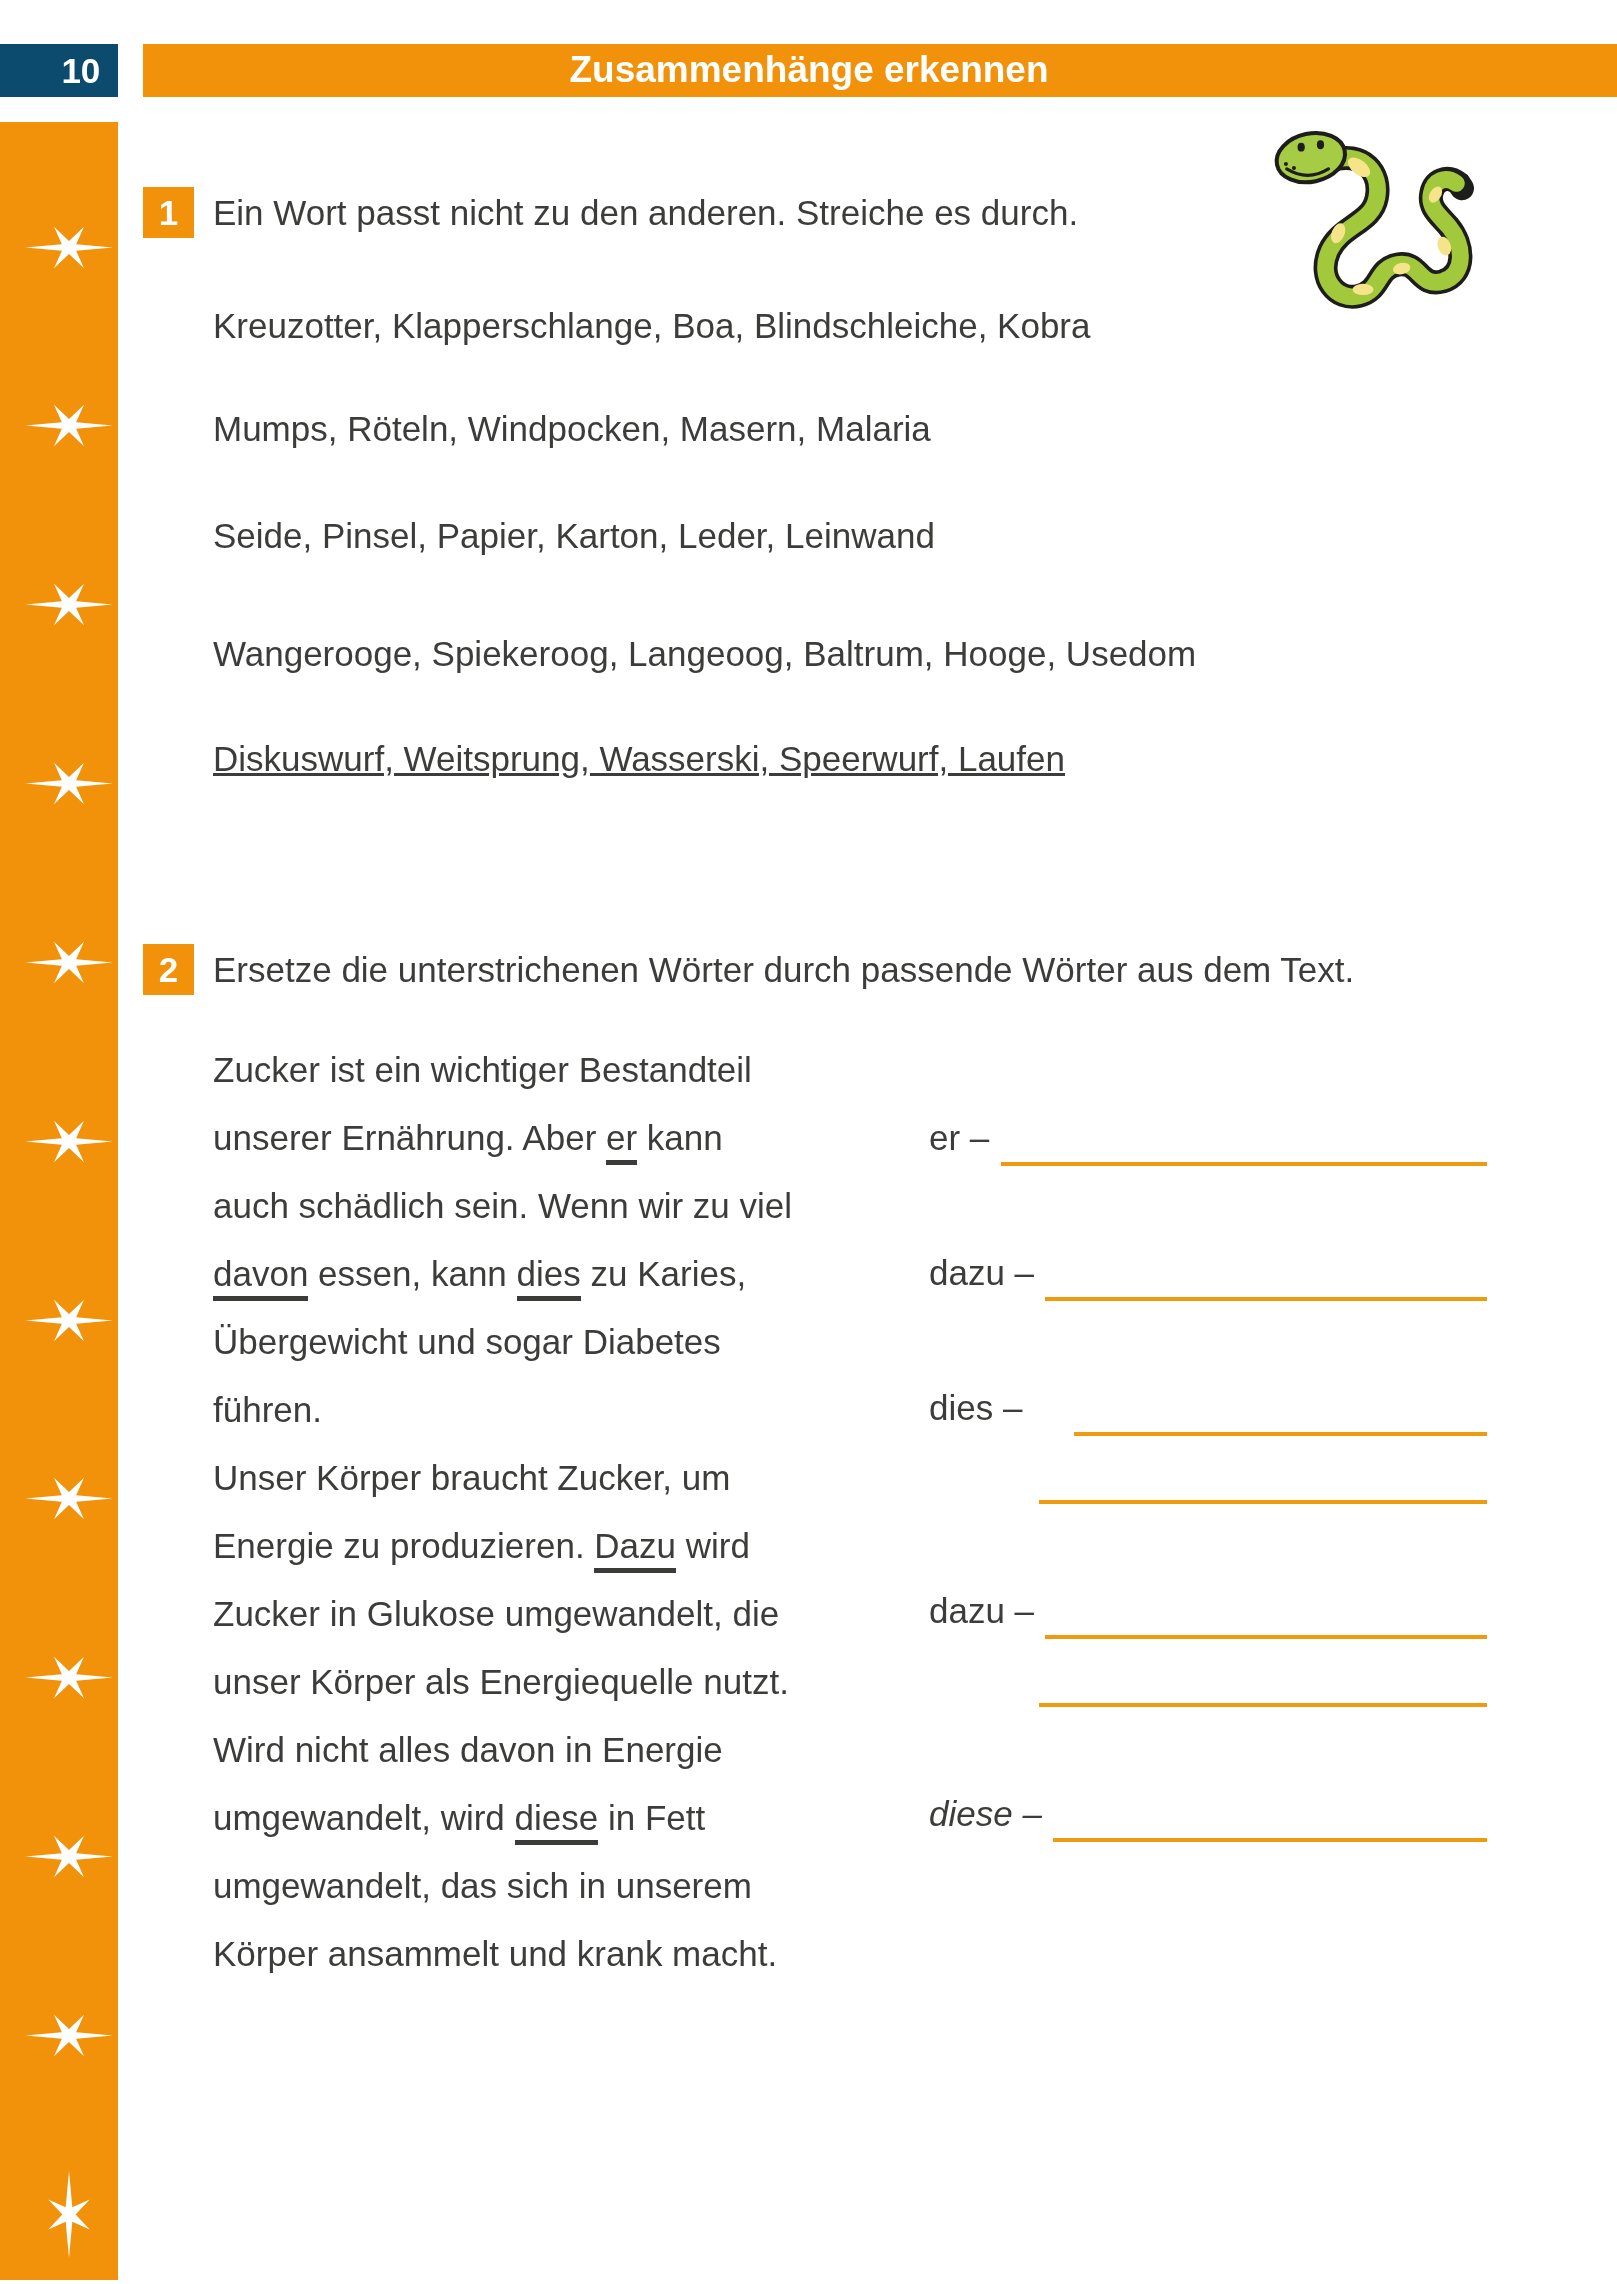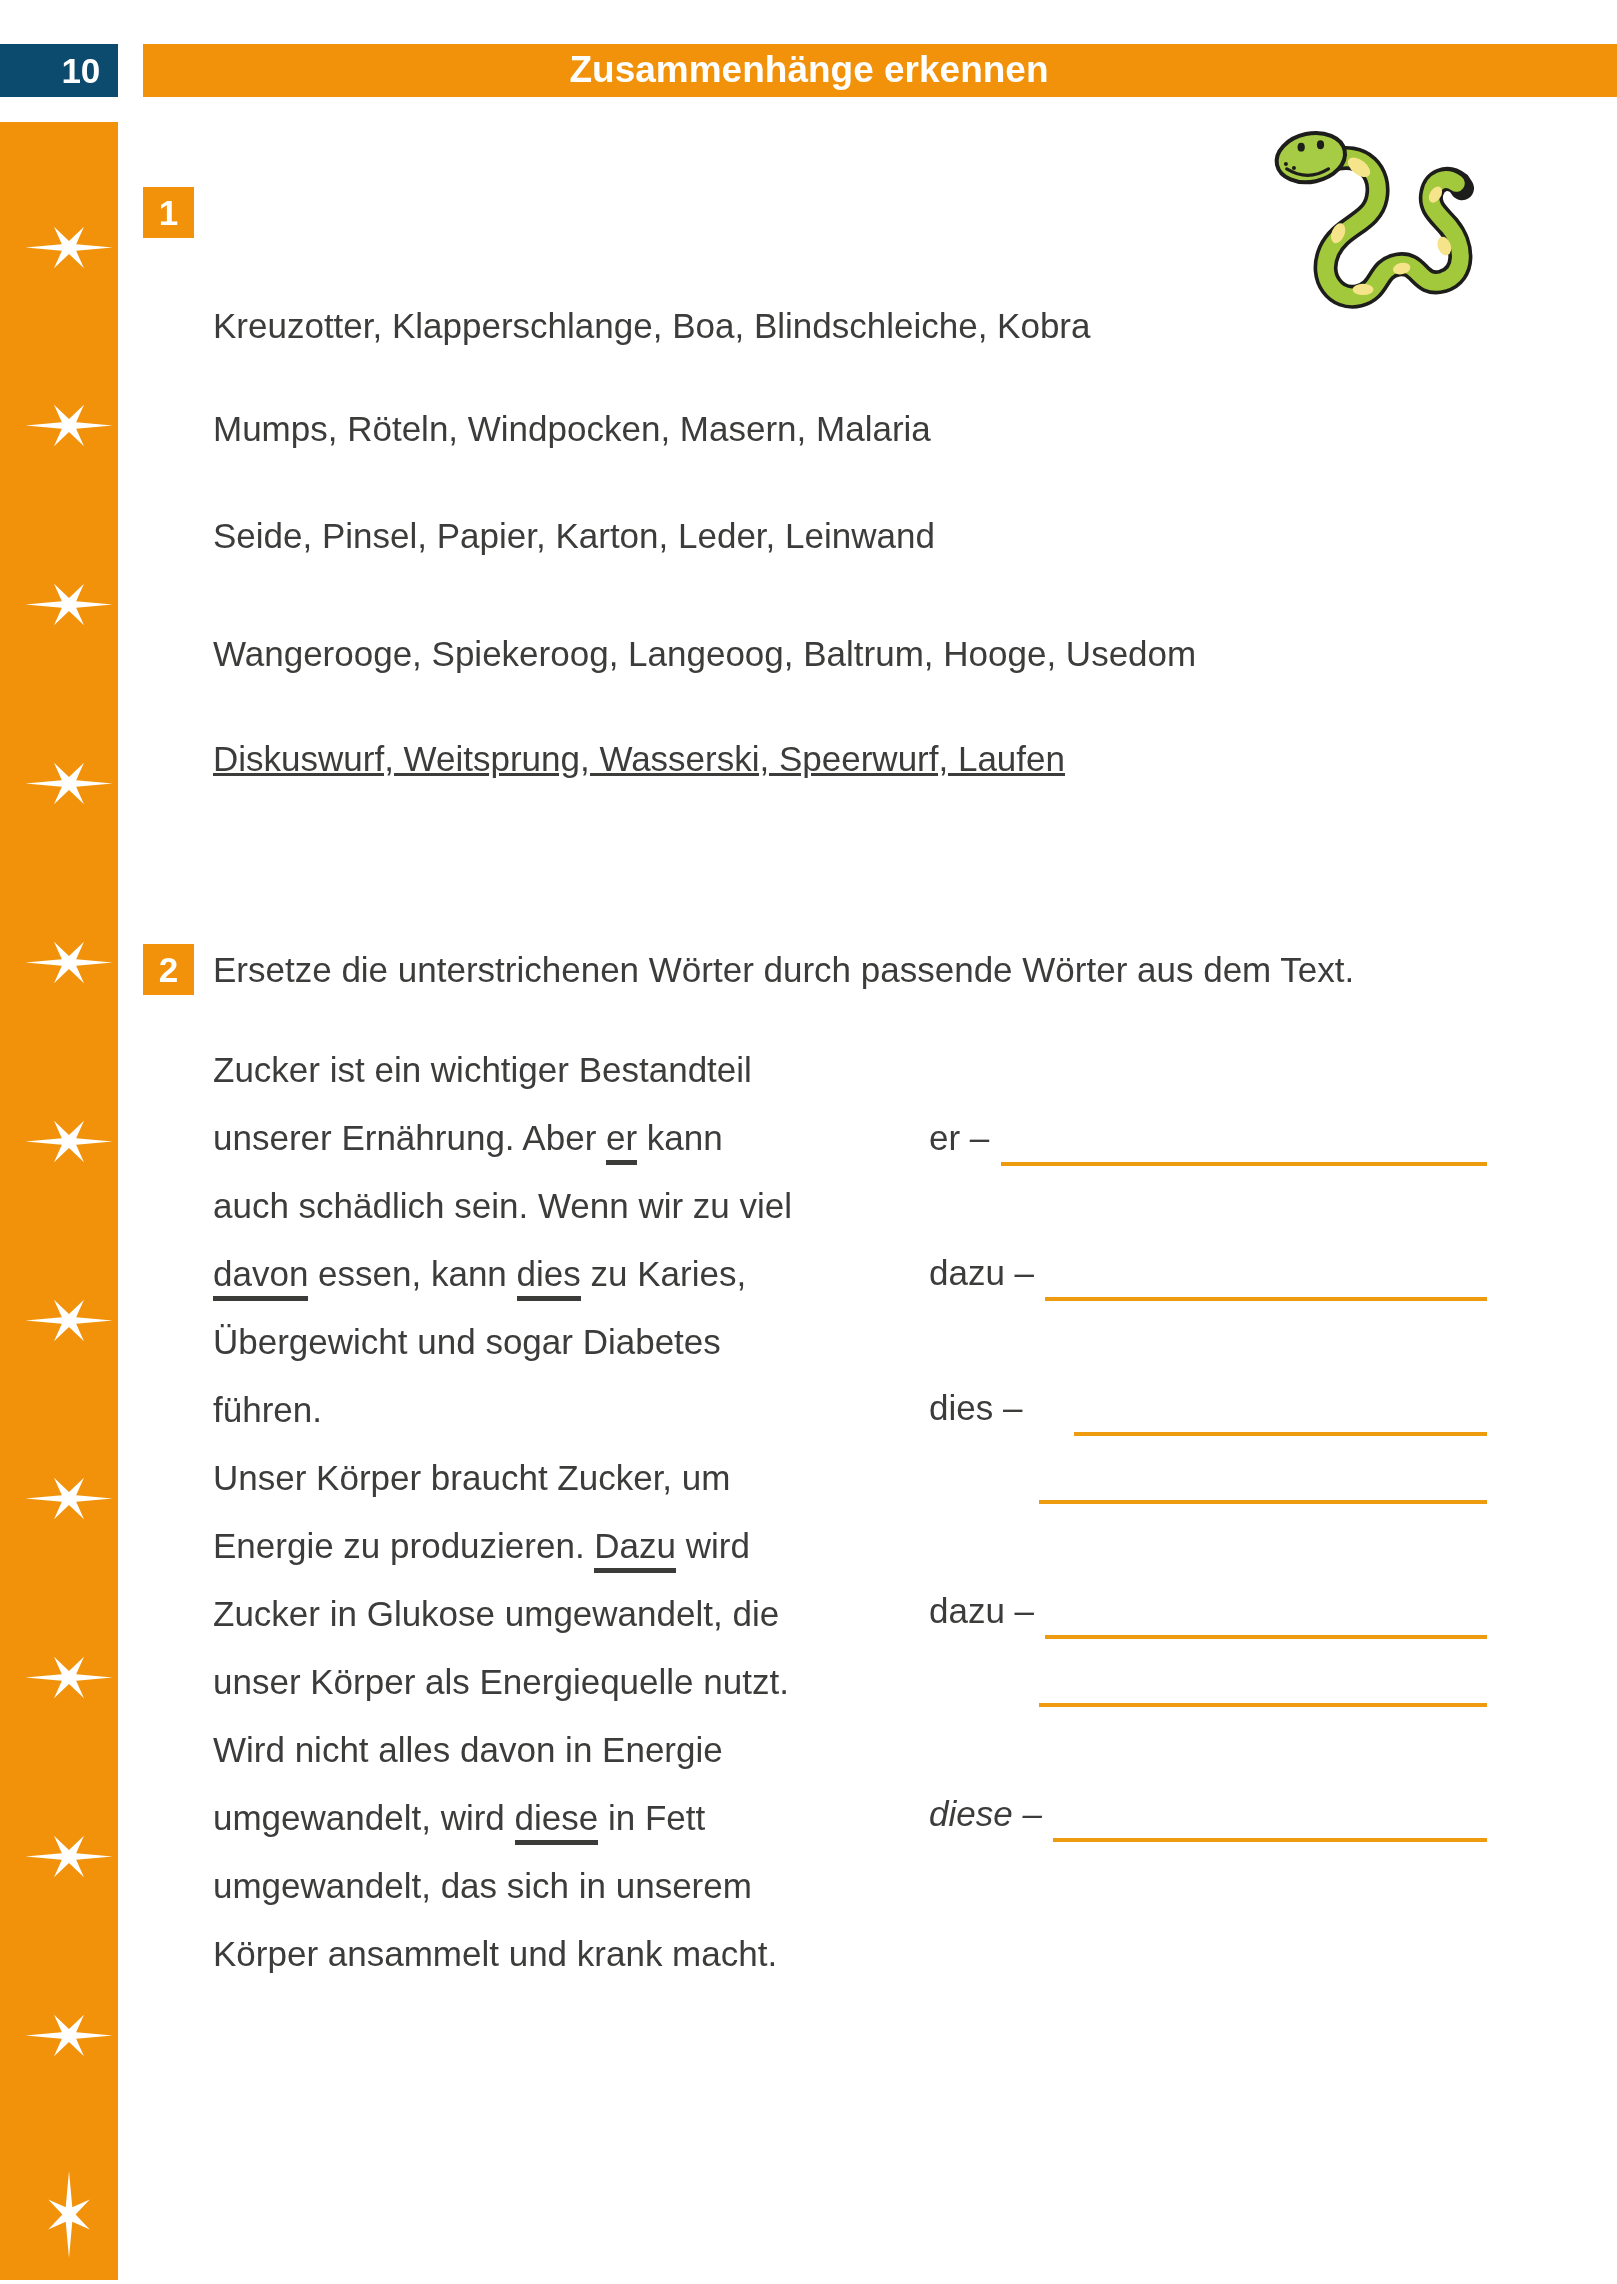--- a/index.html
+++ b/index.html
@@ -168,20 +168,21 @@
         </svg>
       </div>
       <div class="star vertical" style="top: 2069px;">
         <svg viewBox="-75 -38 150 76">
           <polygon points="72.5,0 11.9,5.5 25,34.6 0,11 -25,34.6 -11.9,5.5 -72.5,0 -11.9,-5.5 -25,-34.6 0,-11 25,-34.6 11.9,-5.5" fill="#ffffff"></polygon>
         </svg>
       </div>
     </div>
 
   <div class="task-badge badge-1">1</div>
+  <div class="instruction instruction-1">Ein Wort passt nicht zu den anderen. Streiche es durch.</div>
   <div id="word-rows">
       <div class="word-row" style="top: 303px;">Kreuzotter, Klapperschlange, Boa, Blindschleiche, Kobra</div>
       <div class="word-row" style="top: 406px;">Mumps, Röteln, Windpocken, Masern, Malaria</div>
       <div class="word-row" style="top: 513px;">Seide, Pinsel, Papier, Karton, Leder, Leinwand</div>
       <div class="word-row" style="top: 631px;">Wangerooge, Spiekeroog, Langeoog, Baltrum, Hooge, Usedom</div>
       <div class="word-row" style="top: 736px; text-decoration: underline;">Diskuswurf, Weitsprung, Wasserski, Speerwurf, Laufen</div>
     </div>
 
   <div class="snake">
     <svg viewBox="0 0 265 255">

